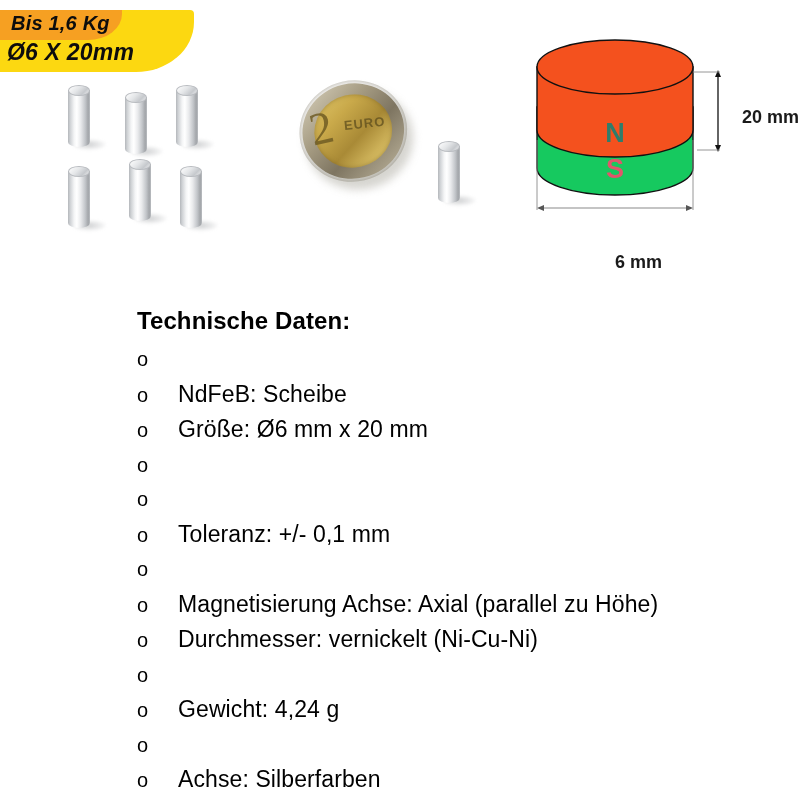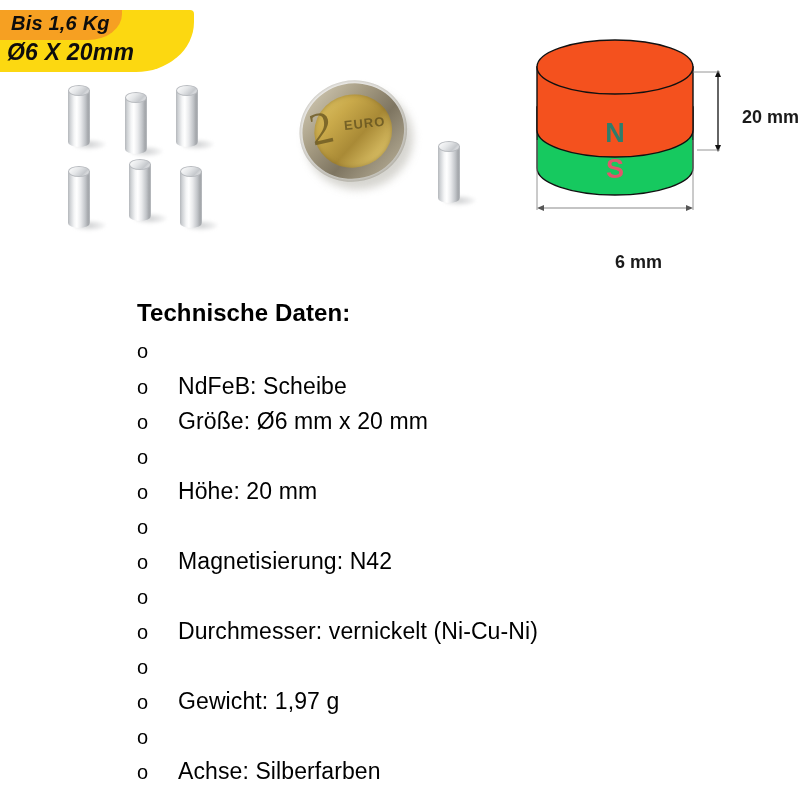--- a/index.html
+++ b/index.html
@@ -212,21 +212,21 @@
   #tech-data {
     position: absolute;
     left: 137px;
     top: 291px;
     width: 640px;
   }
   #tech-data-title {
     font-size: 24px;
     font-weight: bold;
     color: #000000;
-    margin: 8px 0 7px 0;
+    margin: 16px 0 7px 0;
     letter-spacing: 0.1px;
   }
   #spec-list {
     list-style: none;
     margin: 0;
     padding: 0;
   }
   .spec-row {
     display: flex;
     align-items: baseline;
@@ -351,42 +351,42 @@
       </li>
       <li class="spec-row">
         <span class="spec-bullet">o</span>
         <span class="spec-text">Größe: Ø6 mm x 20 mm</span>
       </li>
       <li class="spec-row">
         <span class="spec-bullet">o</span>
       </li>
       <li class="spec-row">
         <span class="spec-bullet">o</span>
-        <span class="spec-text">Höhe: 20 mm</span>
-      </li>
-      <li class="spec-row">
-        <span class="spec-bullet">o</span>
-      </li>
-      <li class="spec-row">
-        <span class="spec-bullet">o</span>
-        <span class="spec-text">Magnetisierung: N42</span>
-      </li>
-      <li class="spec-row">
-        <span class="spec-bullet">o</span>
+      </li>
+      <li class="spec-row">
+        <span class="spec-bullet">o</span>
+        <span class="spec-text">Toleranz: +/- 0,1 mm</span>
+      </li>
+      <li class="spec-row">
+        <span class="spec-bullet">o</span>
+      </li>
+      <li class="spec-row">
+        <span class="spec-bullet">o</span>
+        <span class="spec-text">Magnetisierung Achse: Axial (parallel zu Höhe)</span>
       </li>
       <li class="spec-row">
         <span class="spec-bullet">o</span>
         <span class="spec-text">Durchmesser: vernickelt (Ni-Cu-Ni)</span>
       </li>
       <li class="spec-row">
         <span class="spec-bullet">o</span>
       </li>
       <li class="spec-row">
         <span class="spec-bullet">o</span>
-        <span class="spec-text">Gewicht: 1,97 g</span>
+        <span class="spec-text">Gewicht: 4,24 g</span>
       </li>
       <li class="spec-row">
         <span class="spec-bullet">o</span>
       </li>
       <li class="spec-row">
         <span class="spec-bullet">o</span>
         <span class="spec-text">Achse: Silberfarben</span>
       </li>
     </ul>
 </div>

